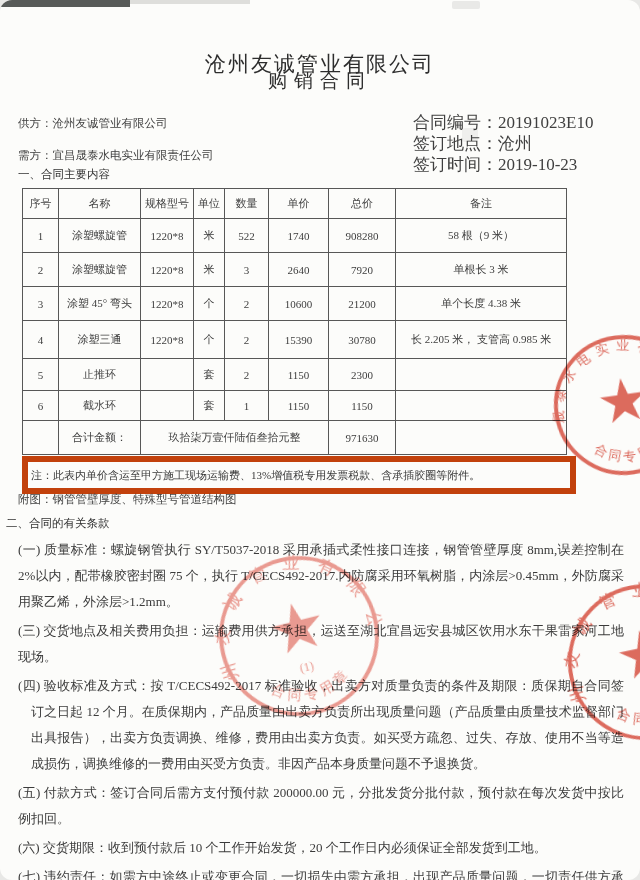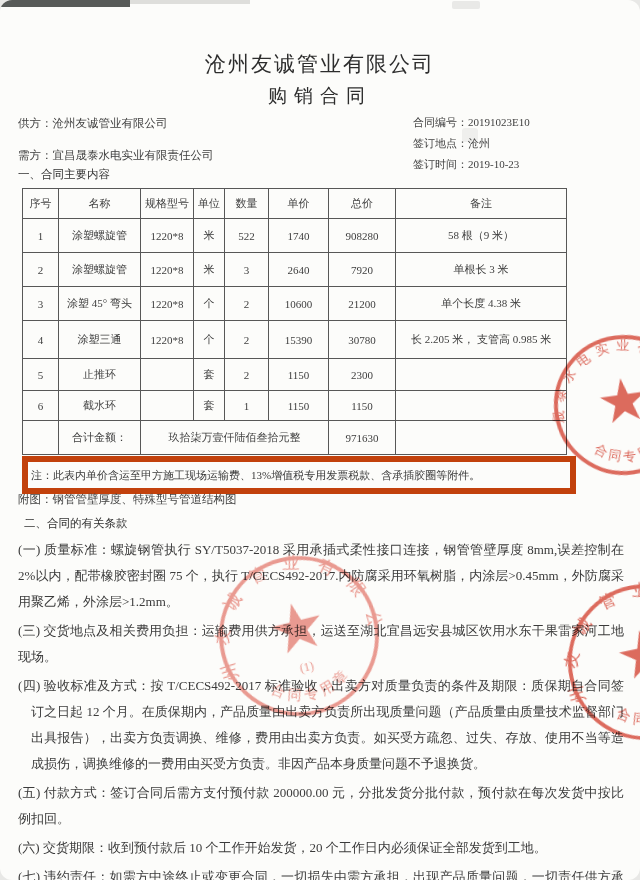--- a/index.html
+++ b/index.html
@@ -11,36 +11,36 @@
     border-radius:12px;
   }
   .abs{position:absolute;}
   
   .scan-bar-dark{left:0;top:0;width:130px;height:7px;background:#3a3d3b;opacity:.85;}
   .scan-bar-light{left:130px;top:0;width:120px;height:4px;background:#c9c9c7;opacity:.6;}
   .scan-smudge-a{left:452px;top:1px;width:28px;height:8px;background:#d9d9d7;opacity:.55;border-radius:2px;}
   .scan-smudge-b{left:462px;top:128px;width:16px;height:14px;background:#dcdcda;opacity:.4;border-radius:3px;}
   
   .doc-title{left:0;top:50px;width:100%;text-align:center;font-size:21px;letter-spacing:2px;color:#2d2d2d;}
-  .doc-subtitle{left:0;top:83px;width:100%;text-align:center;font-size:19px;letter-spacing:7px;color:#2d2d2d;}
+  .doc-subtitle{left:0;top:68px;width:100%;text-align:center;font-size:19px;letter-spacing:7px;color:#2d2d2d;}
   .party-supplier{left:18px;top:116px;font-size:11.5px;}
   .party-buyer{left:18px;top:148px;font-size:11.5px;}
-  .meta{left:413px;top:112px;font-size:11px;line-height:21px;}
+  .meta{left:413px;top:112px;font-size:17px;line-height:21px;}
   .sec1{left:18px;top:167px;font-size:11.5px;color:#333;}
   
   table.items{position:absolute;left:22px;top:188px;width:544px;border-collapse:collapse;table-layout:fixed;}
   table.items td,table.items th{
     border:1px solid #575757;font-weight:normal;font-size:11px;color:#3e3e3e;
     text-align:center;vertical-align:middle;padding:1px 2px;overflow:hidden;
   }
   tr.hrow{height:30px;} tr.r-a{height:34px;} tr.r-b{height:38px;} tr.r-c{height:32px;} tr.r-d{height:30px;} tr.trow{height:34px;margin-left:32px;}
   .note-box{left:22px;top:456px;width:536px;height:26px;border:6px solid #c2410c;
     font-size:11px;display:flex;align-items:center;padding:0 3px;color:#3a3a3a;}
   .attach{left:18px;top:492px;font-size:11.5px;}
-  .sec2{left:24px;top:516px;font-size:11.5px;color:#333;}
+  .sec2{left:6px;top:516px;font-size:11.5px;color:#333;}
   .clauses{left:18px;top:537px;width:606px;font-size:13px;color:#3b3b3b;}
   .clauses p{margin:0 0 3px 0;line-height:26px;text-align:justify;}
   .clauses p.hang{padding-left:13px;text-indent:-13px;}
   
   .stamp{position:absolute;mix-blend-mode:multiply;pointer-events:none;}
   .stamp svg{display:block;filter:blur(.3px);}
   .stamp-buyer{left:549px;top:330px;width:150px;height:150px;opacity:.82;transform:rotate(-8deg);}
   .stamp-center{left:213px;top:550px;width:172px;height:172px;opacity:.6;transform:rotate(-14deg);}
   .stamp-right{left:562px;top:578px;width:168px;height:168px;opacity:.82;transform:rotate(-12deg);}
 </style>

